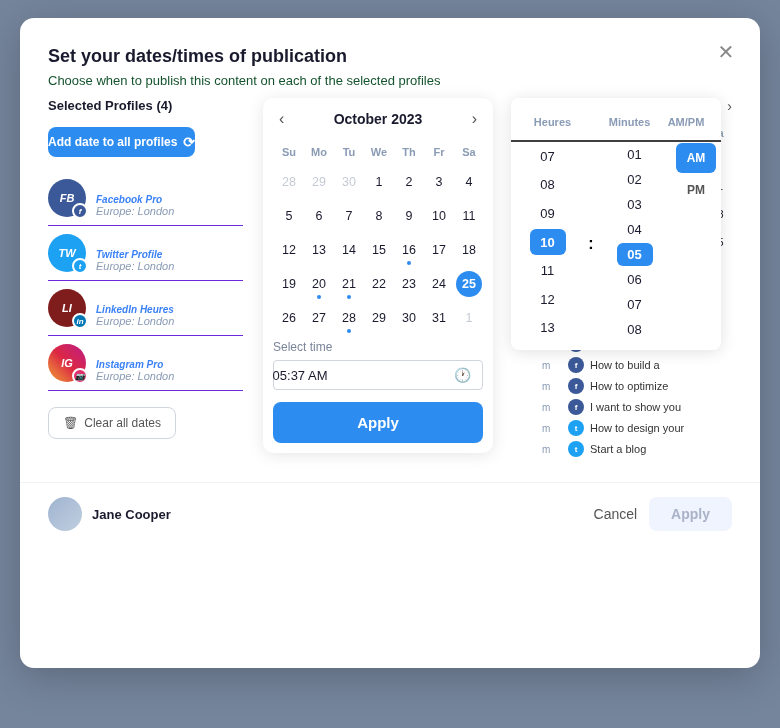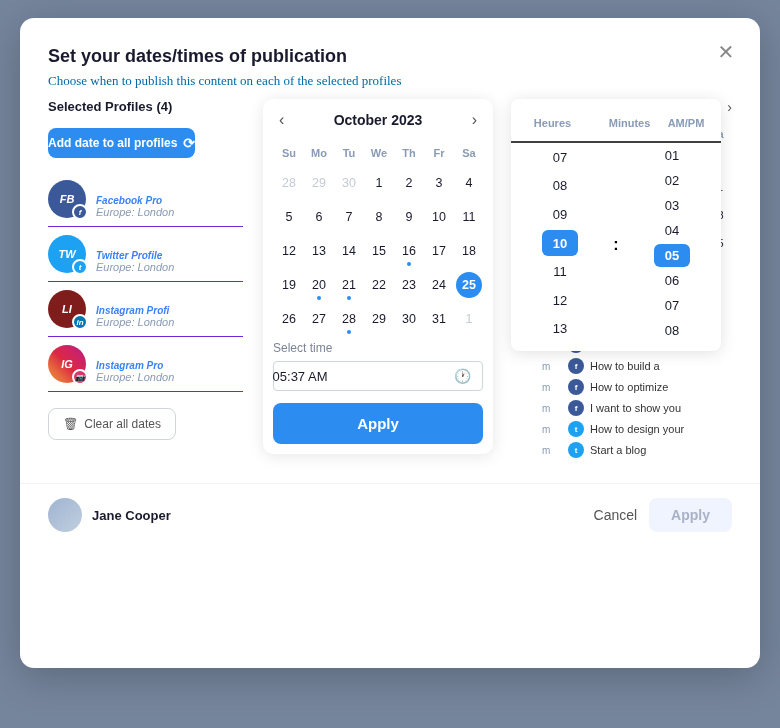--- a/index.html
+++ b/index.html
@@ -36,22 +36,21 @@
       padding: 28px 28px 10px 28px;
     }
     .modal-title {
       font-size: 18px;
       font-weight: 700;
       color: #1a1a2e;
       margin-bottom: 6px;
     }
     .modal-subtitle {
       font-size: 13px;
-      color: #0369a1;
-      font-family: Liberation Serif, serif;
+      color: #14532d;
     }
     .close-btn {
       position: absolute;
       top: 20px;
       right: 20px;
       background: none;
       border: none;
       font-size: 20px;
       color: #888;
       cursor: pointer;
@@ -601,21 +600,21 @@
               <div class="profile-name">Twitter Profile</div>
               <div class="profile-sub">Europe: London</div>
             </div>
           </div>
           <div class="profile-item">
             <div class="profile-avatar li">
               <span style="font-size:11px">LI</span>
               <span class="social-badge li">in</span>
             </div>
             <div class="profile-info">
-              <div class="profile-name">Instagram Profi</div>
+              <div class="profile-name">LinkedIn Heures</div>
               <div class="profile-sub">Europe: London</div>
             </div>
           </div>
           <div class="profile-item">
             <div class="profile-avatar ig">
               <span style="font-size:11px">IG</span>
               <span class="social-badge ig">📷</span>
             </div>
             <div class="profile-info">
               <div class="profile-name">Instagram Pro</div>
@@ -738,20 +737,24 @@
                 <div class="tp-item">01</div>
                 <div class="tp-item">02</div>
                 <div class="tp-item">03</div>
                 <div class="tp-item">04</div>
                 <div class="tp-item selected">05</div>
                 <div class="tp-item">06</div>
                 <div class="tp-item">07</div>
                 <div class="tp-item">08</div>
               </div>
 
+            <div class="tp-ampm-scroll" id="ampm-col">
+                <div class="tp-item ampm selected">AM</div>
+                <div class="tp-item ampm">PM</div>
+              </div>
           </div>
         </div>
       </div>
 
       <div class="right-panel">
         <div class="right-cal-nav">
           <button>‹</button>
           <span class="right-cal-month">October 2023</span>
           <button>›</button>
         </div>

